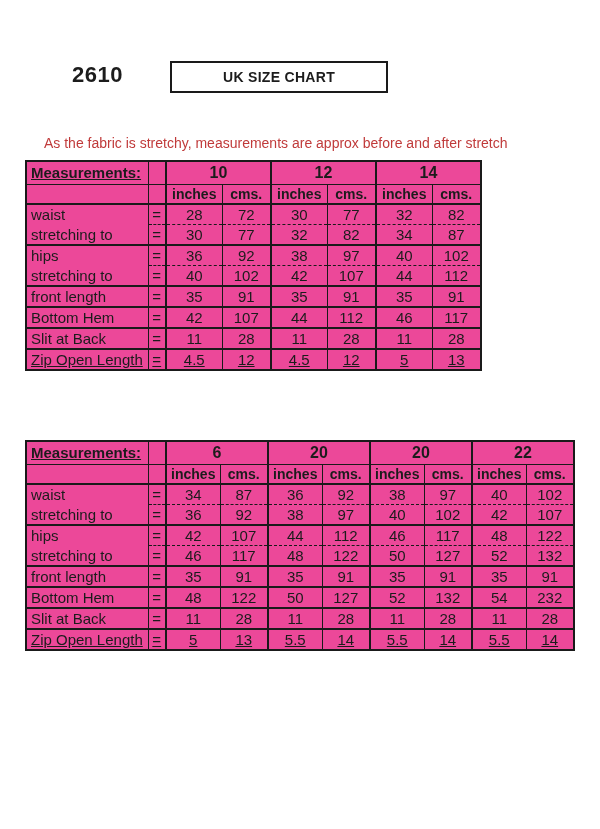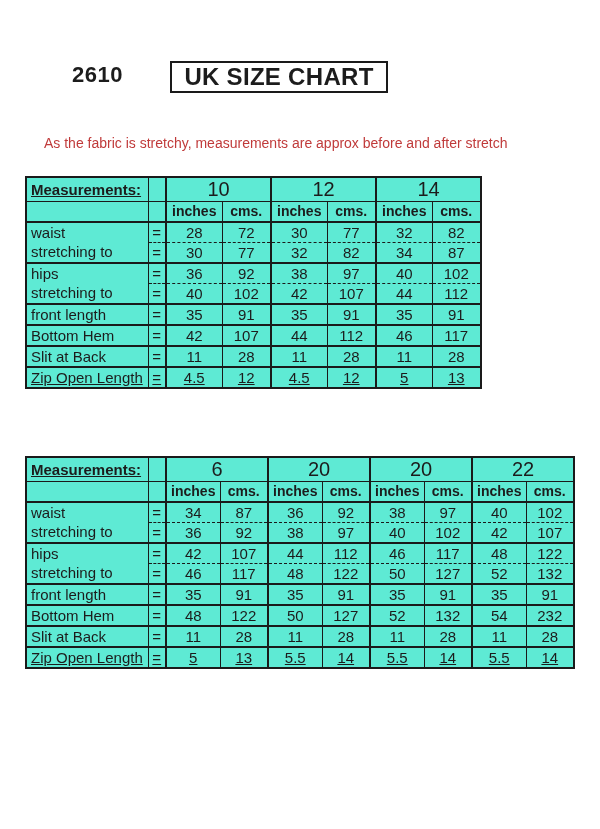--- a/index.html
+++ b/index.html
@@ -16,49 +16,48 @@
   }
   .code{
     position:absolute;left:72px;top:62px;
     font-size:22px;font-weight:bold;letter-spacing:.5px;
   }
   .title-box{
     position:absolute;left:170px;top:61px;width:218px;height:32px;
     border:2px solid var(--bd);
     display:flex;align-items:center;justify-content:center;
   }
-  .title-box span{font-size:24px;font-weight:bold;letter-spacing:.3px;}
+  .title-box span{font-size:14px;font-weight:bold;letter-spacing:.3px;}
   .note{
     position:absolute;left:28px;top:119px;margin:16px;
     font-size:14px;color:var(--red);
   }
   .tbl-wrap{position:absolute;left:25px;}
   .t1{top:160px;}
   .t2{top:440px;}
   table{
     border-collapse:collapse;table-layout:fixed;
     border:2px solid var(--bd);
-    background:#5eead4;
-    margin-top:16px;
+    background:#ec4899;
   }
   th,td{
     padding:0;margin:0;vertical-align:middle;
     color:var(--txt);white-space:nowrap;overflow:hidden;
   }
   
   .c-label{border-right:1px solid var(--bd);text-align:left;padding-left:4px;}
   .c-eq{border-right:2px solid var(--bd);text-align:center;}
   .c-in{border-right:1px solid var(--bd);text-align:center;}
   .c-cm{border-right:2px solid var(--bd);text-align:center;}
   
   .h1{height:23px;border-bottom:1px solid var(--bd);}
   .corner{
     font-size:15px;font-weight:bold;text-decoration:underline;
   }
-  .size-head{font-size:20px;font-weight:normal;}
+  .size-head{font-size:16px;font-weight:bold;}
   .sub{height:20px;border-bottom:2px solid var(--bd);font-weight:normal;}
   .unit{font-size:14px;font-weight:bold;}
   
   tbody td{height:19px;font-size:15px;line-height:19px;}
   .sb{border-bottom:2px solid var(--bd);}
   .db{border-bottom:1px dashed var(--bd);}
   .nb{border-bottom:none;}
   tbody tr:last-child td{border-bottom:none;text-decoration:underline;}
 </style>
 </head>

